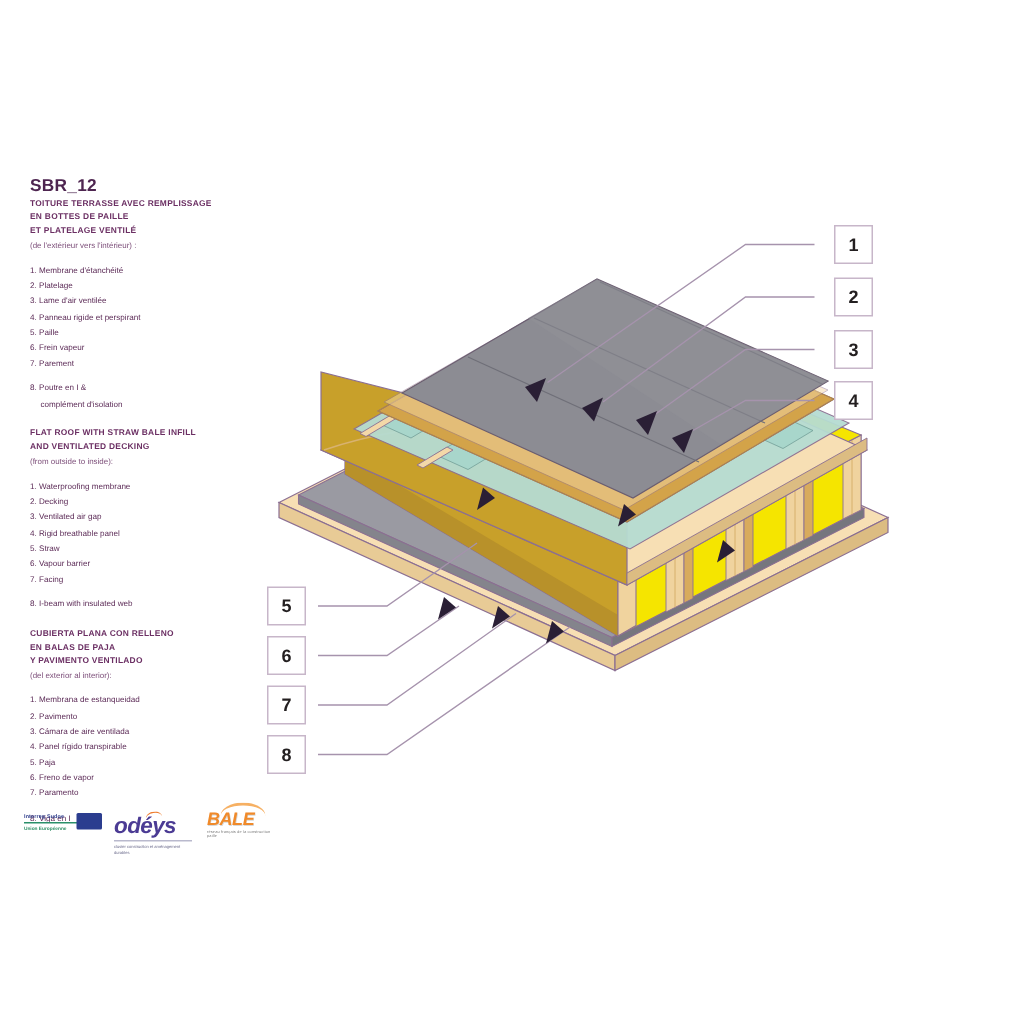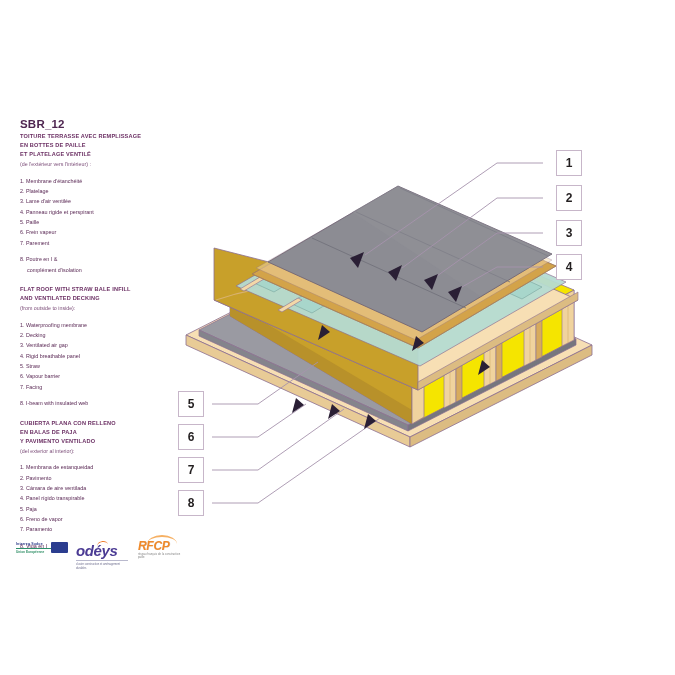--- a/index.html
+++ b/index.html
@@ -419,18 +419,18 @@
 
     <div class="logo odeys">
       <div class="od-accent"></div>
       <div class="od-word">odéys</div>
       <div class="od-sub">cluster construction
 et aménagement durables</div>
     </div>
 
     <div class="logo rfcp">
       <div class="rf-arc"></div>
-      <div class="rf-word">RFCP</div>
+      <div class="rf-word">BALE</div>
       <div class="rf-sub">réseau français de la construction paille</div>
     </div>
   </div>
 
 </div>
 
 </body></html>

